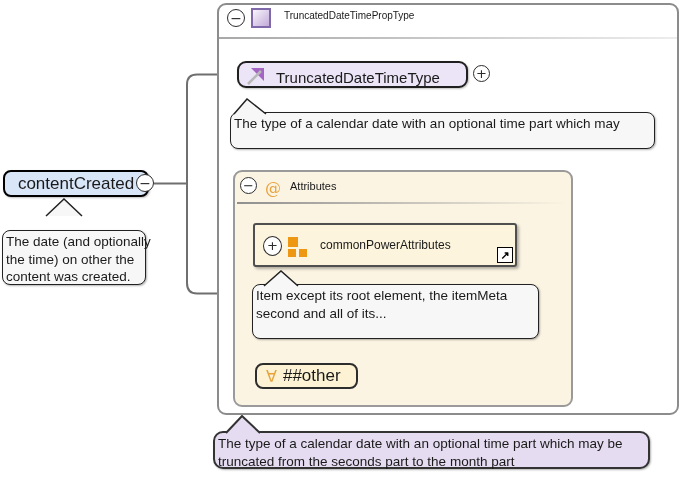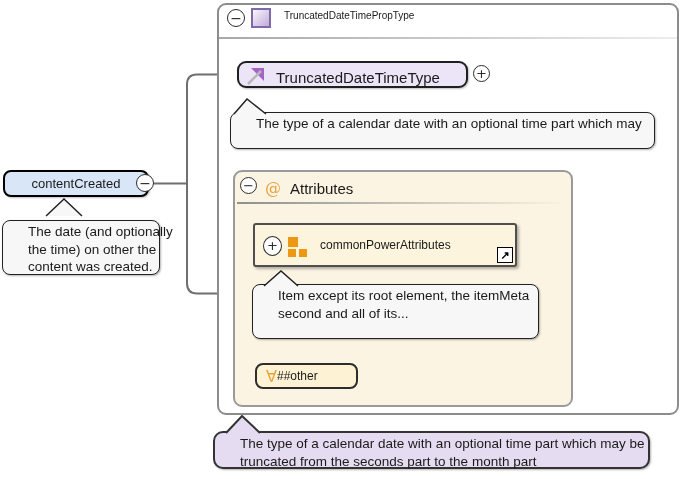--- a/index.html
+++ b/index.html
@@ -39,21 +39,21 @@
   .typebox .lbl{margin-left:10px;font-size:15px;white-space:nowrap;}
   
   .attrbox{
     left:233px;top:170px;width:340px;height:237px;background:#fbf4e3;
     border:2px solid #9a9a9a;border-radius:9px;z-index:2;
   }
   .attr-sep{left:237px;top:202px;width:330px;height:2px;z-index:3;
     background:linear-gradient(to right,#8f8f8f,rgba(200,190,160,0));}
   .at-glyph{left:265px;top:179px;font-size:16px;color:#e8a33d;z-index:3;
     font-family:"DejaVu Serif",serif;}
-  .attr-title{left:290px;top:180px;font-size:15px;z-index:3;}
+  .attr-title{left:290px;top:180px;font-size:11px;z-index:3;}
   
   .groupbox{
     left:253px;top:223px;width:264px;height:44px;background:#fcf4dc;
     border:2px solid #4f4f4f;border-radius:3px;z-index:3;
     box-shadow:2px 2px 3px rgba(0,0,0,0.3);cursor:pointer;
   }
   .groupbox .g-toggle{position:absolute;left:8px;top:11px;}
   .groupbox .g-icon{position:absolute;left:33px;top:11px;}
   .groupbox .lbl{position:absolute;left:65px;top:13px;font-size:12px;white-space:nowrap;}
   .linkicon{
@@ -62,32 +62,32 @@
     justify-content:center;font-size:11px;font-weight:bold;color:#000;
     box-sizing:border-box;cursor:pointer;
   }
   
   .wildbox{
     left:255px;top:363px;width:103px;height:26px;background:#fdf3d4;
     border:2px solid #2d2d2d;border-radius:8px;z-index:3;display:flex;
     align-items:center;padding-left:9px;cursor:pointer;
   }
   .forall{color:#e8a33d;font-size:16px;font-family:"DejaVu Sans",sans-serif;}
-  .wildbox .lbl{font-size:12px;white-space:nowrap;}
+  .wildbox .lbl{margin-left:6px;font-size:17px;white-space:nowrap;}
   
   .elembox{
     left:3px;top:170px;width:146px;height:27px;background:#d9e6f8;
     border:2px solid #000;border-radius:8px;z-index:2;display:flex;
-    align-items:center;justify-content:center;font-size:13px;
+    align-items:center;justify-content:center;font-size:17px;
     box-shadow:1px 1px 2px rgba(0,0,0,0.25);cursor:pointer;
   }
   
   .doc{
     background:#f7f7f7;border:1.5px solid #222;border-radius:8px;z-index:2;
-    font-size:13.5px;line-height:17.5px;padding:2px 25px;
+    font-size:13.5px;line-height:17.5px;padding:2px 3px;
     box-shadow:1px 1px 2px rgba(0,0,0,0.3);
   }
   .doc .doc-line{white-space:nowrap;}
   .doc.purple{background:#e5dcf1;border-color:#333;border-width:2px;
     border-radius:10px;line-height:18px;}
   .pointer{z-index:3;}
 </style>
 </head>
 <body>
 
@@ -147,21 +147,21 @@
   </svg>
 
   <div class="abs wildbox">
     <span class="forall">∀</span>
     <span class="lbl">##other</span>
   </div>
 
   <div class="abs elembox">contentCreated</div>
   <div class="abs toggle" style="left:136px;top:174px;">−</div>
 
-  <div class="abs doc" style="left:2px;top:220px;width:158px;height:55px;">
+  <div class="abs doc" style="left:2px;top:230px;width:144px;height:55px;">
     <div class="doc-line">The date (and optionally</div>
     <div class="doc-line">the time) on other the</div>
     <div class="doc-line">content was created.</div>
   </div>
   <svg class="abs pointer" style="left:45px;top:198px;" width="38" height="19">
     <path d="M1,18 L19,1 L37,18" fill="#f7f7f7" stroke="#222" stroke-width="1.5"></path>
   </svg>
 
   <div class="abs doc purple" style="left:213px;top:431px;width:437px;height:38px;">
     <div class="doc-line">The type of a calendar date with an optional time part which may be</div>

